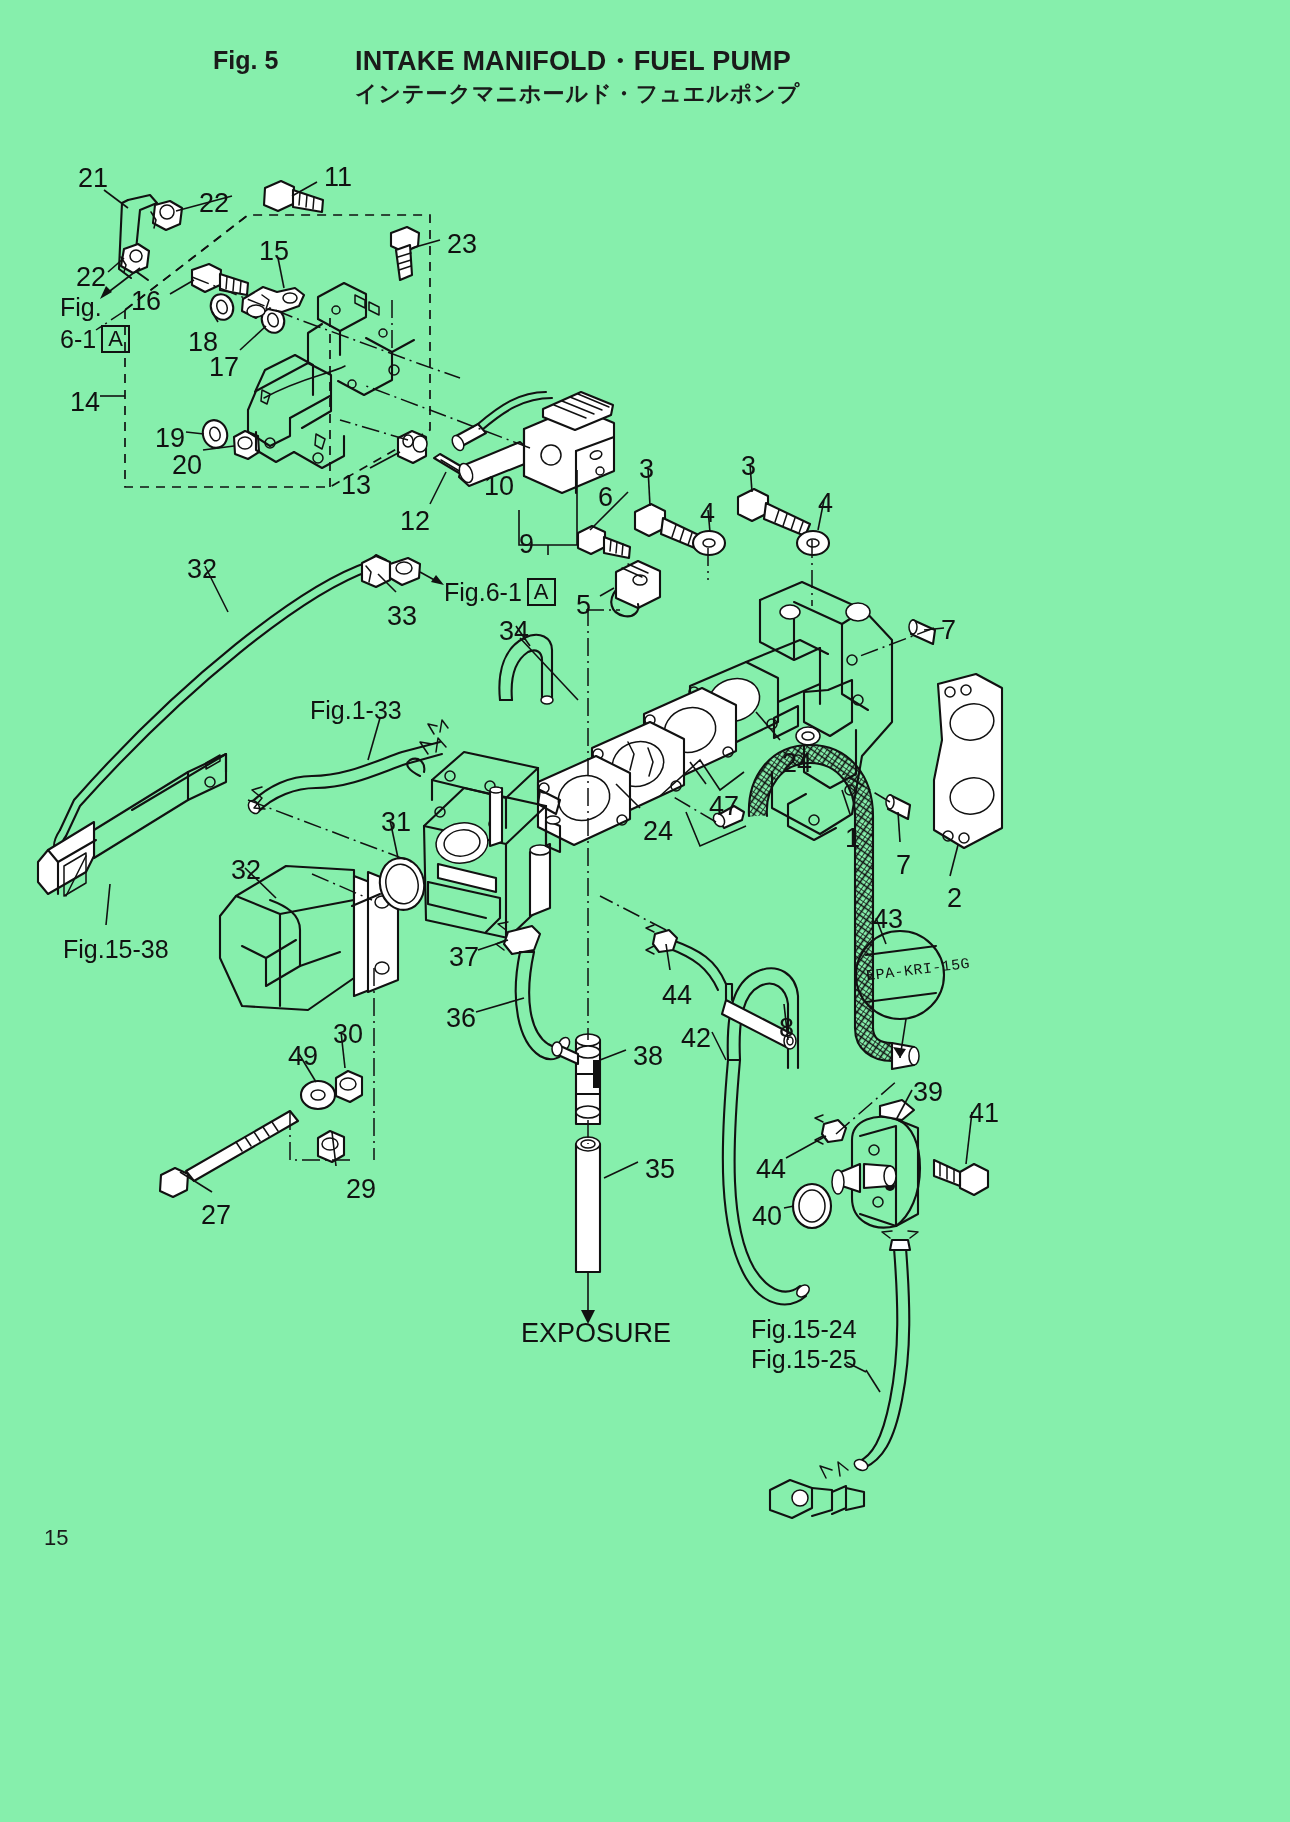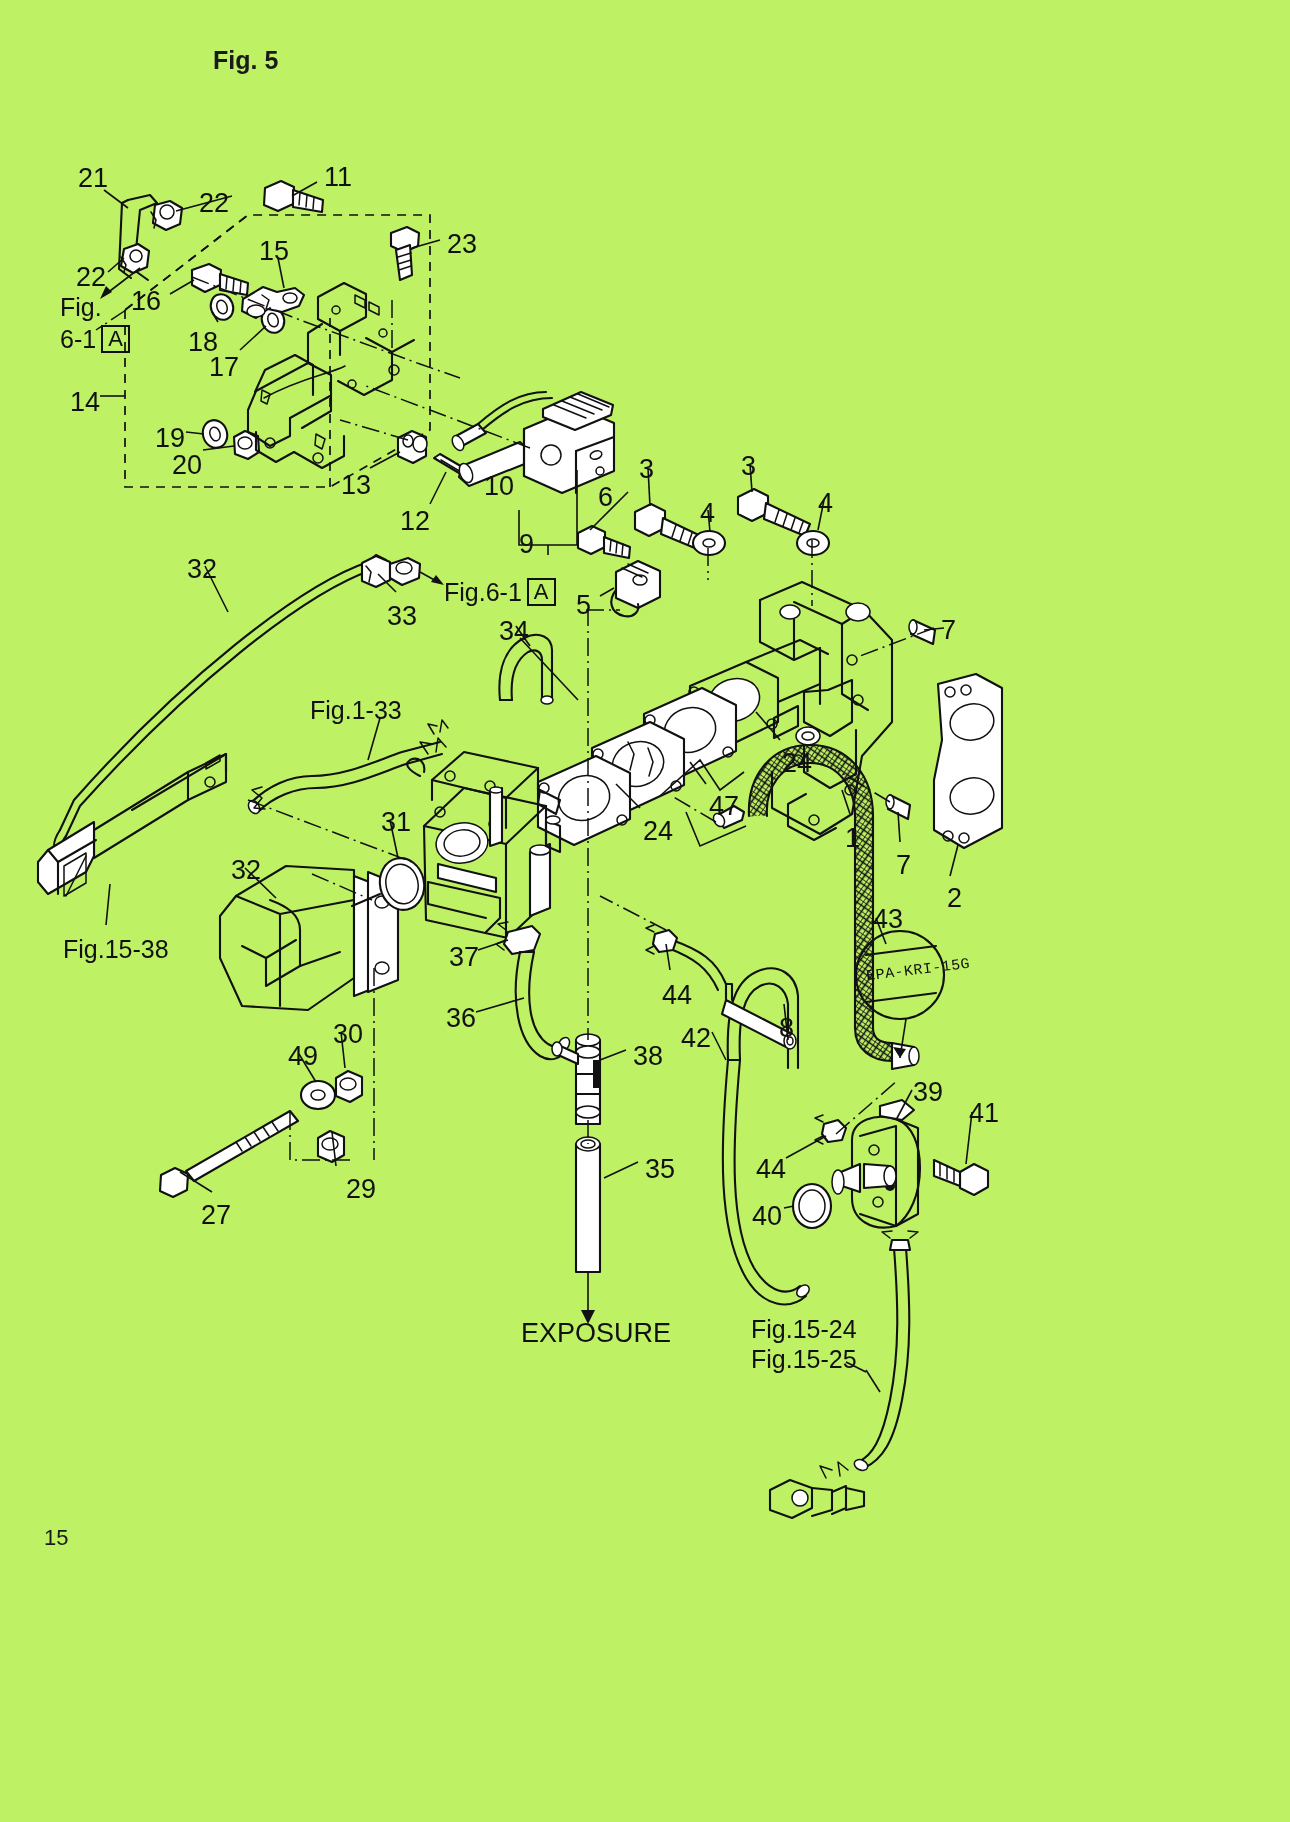--- a/index.html
+++ b/index.html
@@ -1,34 +1,36 @@
 <!DOCTYPE html>
 <html><head>
 <meta charset="utf-8">
 <style>
   html,body{margin:0;padding:0;background:#fff;}
   body{width:1290px;height:1822px;position:relative;font-family:"Liberation Sans",sans-serif;color:#1a1a1a;overflow:hidden;}
-  #sheet{position:absolute;left:0;top:0;width:1290px;height:1822px;background:#bef264;}
+  #sheet{position:absolute;left:0;top:0;width:1290px;height:1822px;background:#86efac;}
   .lbl{position:absolute;font-family:"Liberation Sans",sans-serif;color:#111;white-space:nowrap;line-height:1;}
   .num{font-size:27px;letter-spacing:0px;}
   .fig{font-size:25px;}
   #fig-no{position:absolute;left:213px;top:46px;font-size:25px;font-weight:bold;}
   #title-en{position:absolute;left:355px;top:43px;font-size:27px;font-weight:bold;letter-spacing:.2px;}
   #title-jp{position:absolute;left:355px;top:79px;font-size:22px;font-weight:bold;letter-spacing:1px;}
   #page-num{position:absolute;left:44px;top:1525px;font-size:22px;}
   #art{position:absolute;left:0;top:0;width:1290px;height:1822px;}
   .boxA{display:inline-block;border:2px solid #111;padding:0px 5px 1px 5px;font-size:22px;line-height:1.05;margin-left:5px;vertical-align:2px;}
   .inl{display:inline-block;}
 </style>
 </head>
 <body>
 
 <div id="sheet">
 
   <div id="fig-no">Fig. 5</div>
+  <div id="title-en">INTAKE MANIFOLD・FUEL PUMP</div>
+  <div id="title-jp">インテークマニホールド・フュエルポンプ</div>
 
   <svg id="art" viewBox="0 0 1290 1822">
     <defs>
       <style>
         .s{fill:none;stroke:#111;stroke-width:2.1;stroke-linecap:round;stroke-linejoin:round;}
         .sf{fill:#fff;stroke:#111;stroke-width:2.1;stroke-linejoin:round;stroke-linecap:round;}
         .t{fill:none;stroke:#111;stroke-width:1.5;stroke-linecap:round;stroke-linejoin:round;}
         .tf{fill:#fff;stroke:#111;stroke-width:1.5;stroke-linejoin:round;}
         .lead{fill:none;stroke:#111;stroke-width:1.6;}
         .dash{fill:none;stroke:#111;stroke-width:1.7;stroke-dasharray:9 7;}

